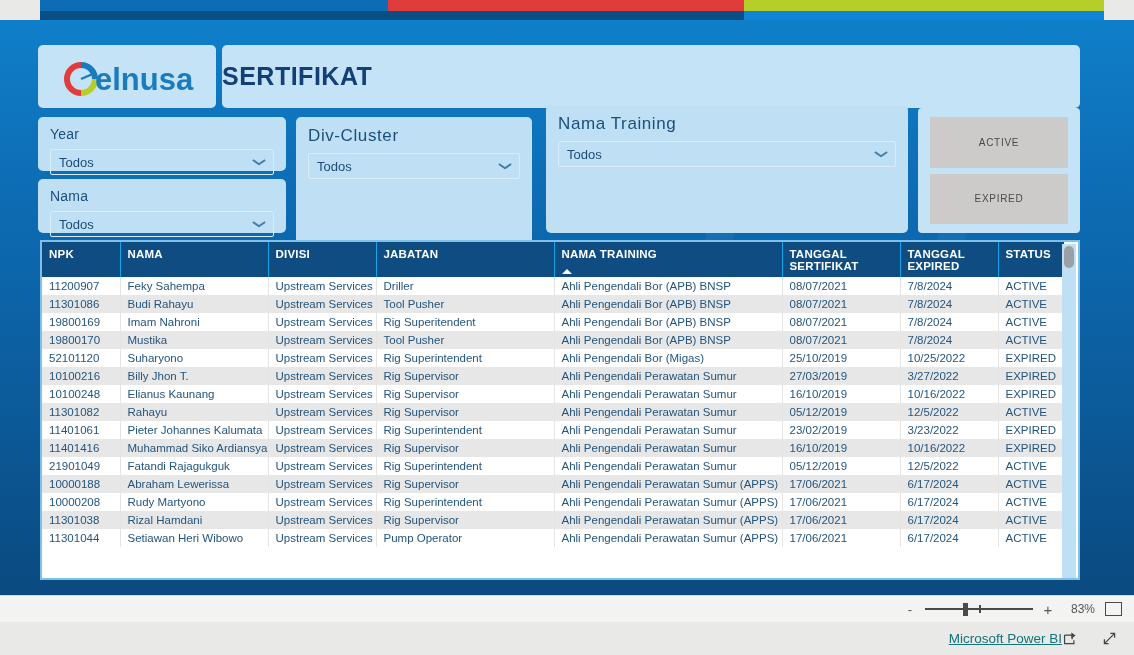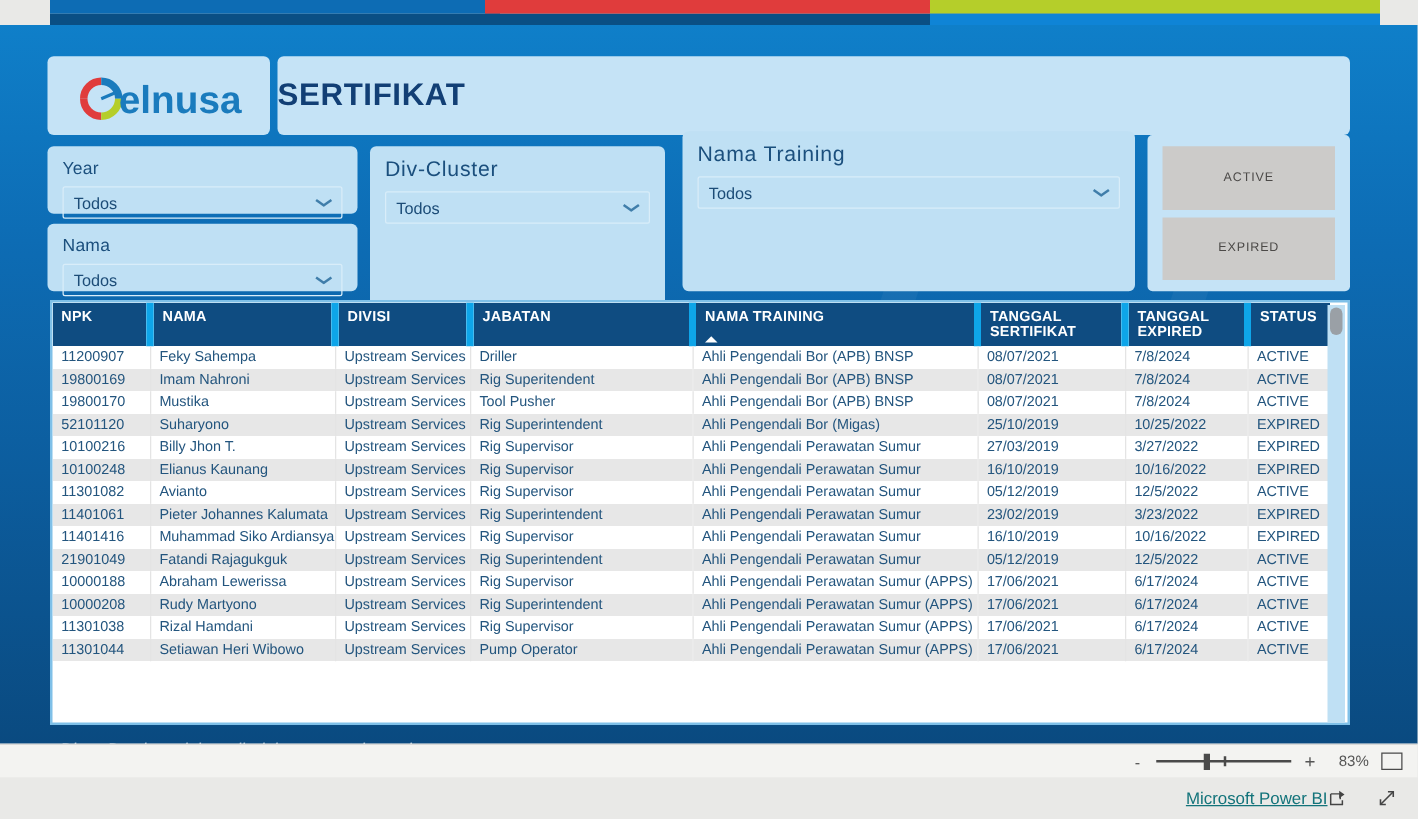--- a/index.html
+++ b/index.html
@@ -91,21 +91,21 @@
   #table-wrap {
     position: absolute; left: 40px; top: 220px; width: 1040px; height: 340px;
     background: #fff; border: 2px solid #7fc0e8;
     overflow: hidden;
   }
   table { border-collapse: collapse; width: 1022px; table-layout: fixed; }
   thead th {
     background: #0f4c81; color: #fff; text-align: left;
     font-size: 11.5px; font-weight: bold; letter-spacing: .2px;
     padding: 6px 7px 5px 7px; height: 30px; vertical-align: top;
-    border-right: 6px solid #0ea5e9;
+    border-right: 1px solid #0ea5e9;
     position: relative;
   }
   thead th:last-child { border-right: none; }
   .sort-arrow {
     position: absolute; left: 7px; bottom: 3px;
     width: 0; height: 0; border-left: 5px solid transparent;
     border-right: 5px solid transparent; border-bottom: 5px solid #ffffff;
   }
   tbody td {
     font-size: 11.5px; color: #23557e; padding: 3px 7px;
@@ -262,20 +262,30 @@
             <td class="c-npk">11200907</td>
             <td class="c-nama">Feky Sahempa</td>
             <td class="c-divisi">Upstream Services</td>
             <td class="c-jabatan">Driller</td>
             <td class="c-training">Ahli Pengendali Bor (APB) BNSP</td>
             <td class="c-tgl">08/07/2021</td>
             <td class="c-exp">7/8/2024</td>
             <td class="c-status">ACTIVE</td>
           </tr>
           <tr>
+            <td class="c-npk">11301086</td>
+            <td class="c-nama">Budi Rahayu</td>
+            <td class="c-divisi">Upstream Services</td>
+            <td class="c-jabatan">Tool Pusher</td>
+            <td class="c-training">Ahli Pengendali Bor (APB) BNSP</td>
+            <td class="c-tgl">08/07/2021</td>
+            <td class="c-exp">7/8/2024</td>
+            <td class="c-status">ACTIVE</td>
+          </tr>
+          <tr>
             <td class="c-npk">19800169</td>
             <td class="c-nama">Imam Nahroni</td>
             <td class="c-divisi">Upstream Services</td>
             <td class="c-jabatan">Rig Superitendent</td>
             <td class="c-training">Ahli Pengendali Bor (APB) BNSP</td>
             <td class="c-tgl">08/07/2021</td>
             <td class="c-exp">7/8/2024</td>
             <td class="c-status">ACTIVE</td>
           </tr>
           <tr>
@@ -313,21 +323,21 @@
             <td class="c-nama">Elianus Kaunang</td>
             <td class="c-divisi">Upstream Services</td>
             <td class="c-jabatan">Rig Supervisor</td>
             <td class="c-training">Ahli Pengendali Perawatan Sumur</td>
             <td class="c-tgl">16/10/2019</td>
             <td class="c-exp">10/16/2022</td>
             <td class="c-status">EXPIRED</td>
           </tr>
           <tr>
             <td class="c-npk">11301082</td>
-            <td class="c-nama">Avianto</td>
+            <td class="c-nama">Rahayu</td>
             <td class="c-divisi">Upstream Services</td>
             <td class="c-jabatan">Rig Supervisor</td>
             <td class="c-training">Ahli Pengendali Perawatan Sumur</td>
             <td class="c-tgl">05/12/2019</td>
             <td class="c-exp">12/5/2022</td>
             <td class="c-status">ACTIVE</td>
           </tr>
           <tr>
             <td class="c-npk">11401061</td>
             <td class="c-nama">Pieter Johannes Kalumata</td>

